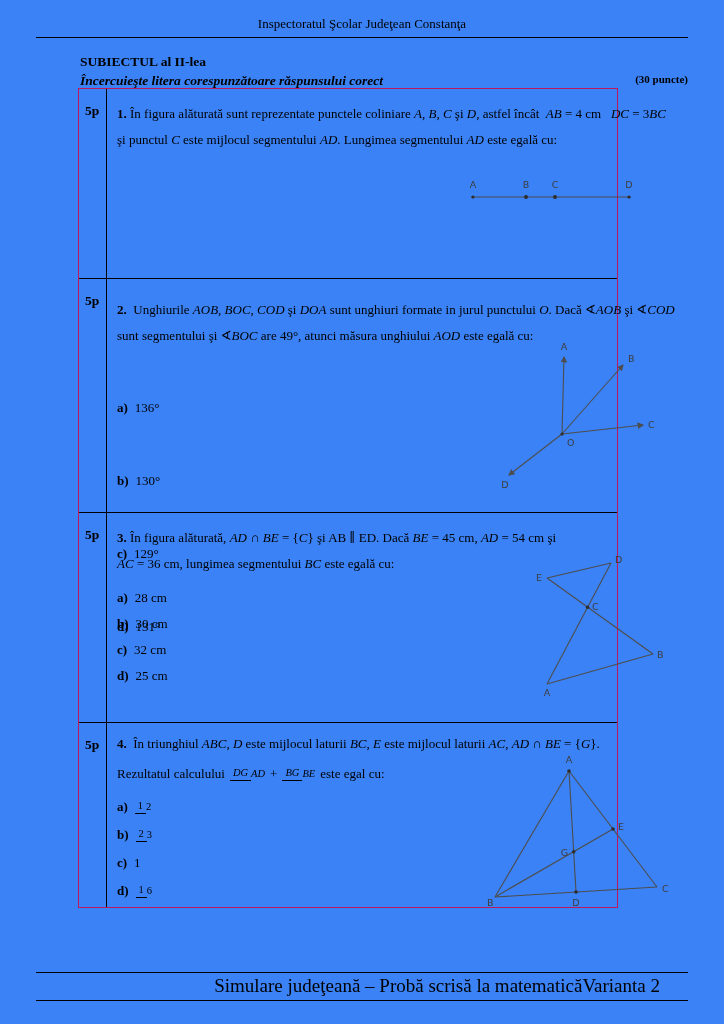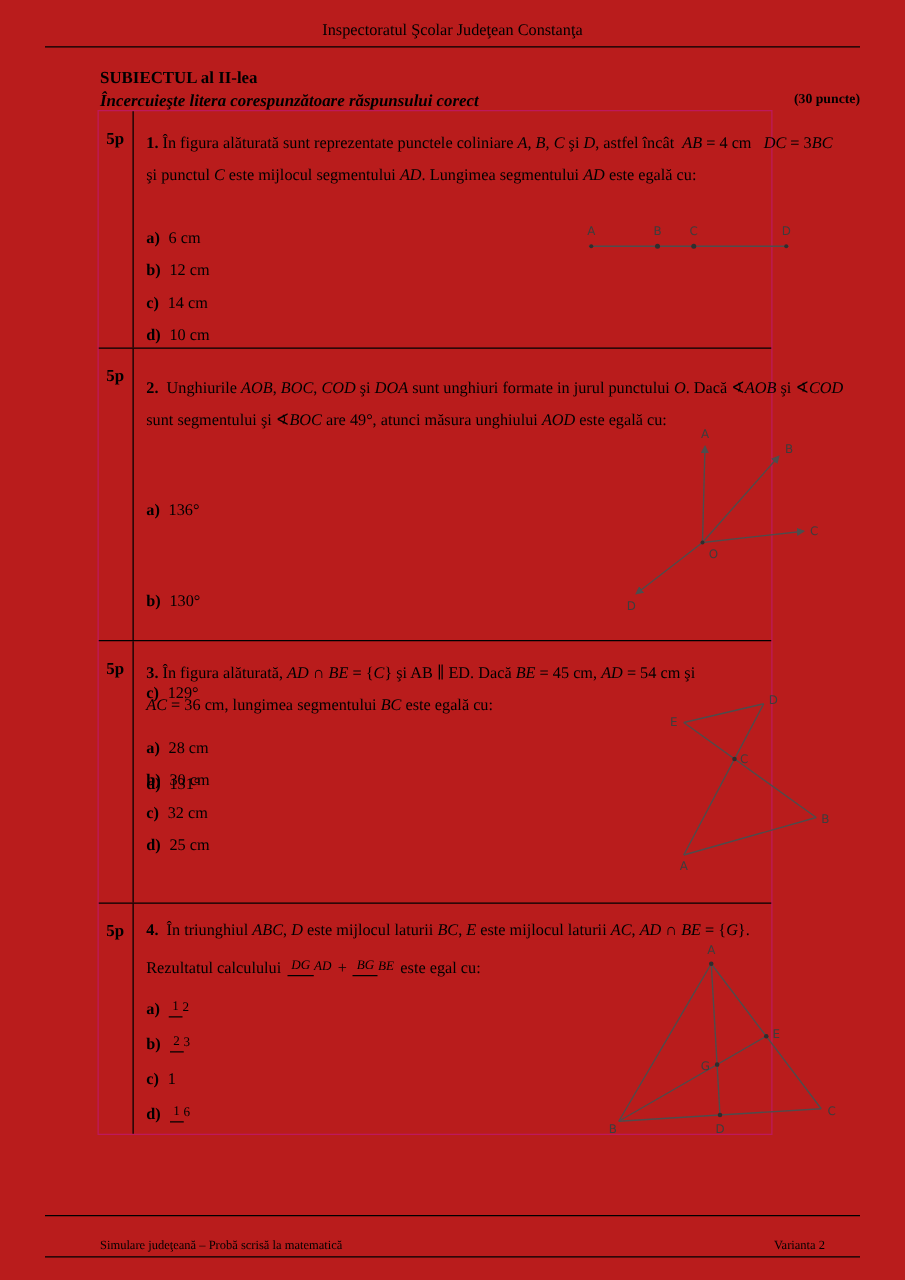--- a/index.html
+++ b/index.html
@@ -2,21 +2,21 @@
 <html><head>
 <meta charset="utf-8">
 <style>
   * { margin:0; padding:0; box-sizing:border-box; }
   html, body { background:#ffffff; }
   body {
     width:724px; height:1024px;
     font-family:"Liberation Serif","DejaVu Serif",serif;
     color:#000; font-size:13px;
   }
-  .page { position:relative; width:724px; height:1024px; background:#b91c1c; overflow:hidden; }
+  .page { position:relative; width:724px; height:1024px; background:#3b82f6; overflow:hidden; }
 
   
   .doc-header {
     position:absolute; top:16px; left:36px; right:36px;
     text-align:center; font-size:13px; padding-bottom:5px;
     border-bottom:1px solid #000;
   }
 
   
   .subject-block { position:absolute; top:54px; left:80px; right:36px; }
@@ -71,22 +71,22 @@
   .fig circle { fill:#2e2e2e; stroke:none; }
   .fig text {
     font-family:"DejaVu Sans","Liberation Sans",sans-serif;
     font-size:9.5px; fill:#3d3d3d;
   }
 
   
   .doc-footer {
     position:absolute; top:972px; left:36px; right:36px;
     border-top:1px solid #000; border-bottom:1px solid #000;
-    display:flex; justify-content:space-between;
-    padding:18px 28px 3px 44px; font-size:10px;
+    display:flex; justify-content:flex-end;
+    padding:2px 28px 3px 44px; font-size:19px;
   }
 </style>
 </head>
 <body>
 
 <div class="page">
 
   <div class="doc-header">
     <span>Inspectoratul Şcolar Judeţean Constanţa</span>
   </div>
@@ -99,26 +99,20 @@
     </div>
   </div>
 
   <div class="exam-table">
 
     <div class="q-row r1">
       <div class="points-cell">5p</div>
       <div class="q-content">
         <div class="q-line"><span class="bd">1. </span><span>În figura alăturată sunt reprezentate punctele coliniare </span><span class="it">A, B, C</span><span> şi </span><span class="it">D</span><span>, astfel încât &nbsp;</span><span class="it">AB</span><span> = 4 cm &nbsp;&nbsp;</span><span class="it">DC</span><span> = 3</span><span class="it">BC</span></div>
         <div class="q-line"><span>şi punctul </span><span class="it">C</span><span> este mijlocul segmentului </span><span class="it">AD</span><span>. Lungimea segmentului </span><span class="it">AD</span><span> este egală cu:</span></div>
-        <div class="opts opts-q1">
-          <div class="opt"><span class="opt-label">a)</span><span>6 cm</span></div>
-          <div class="opt"><span class="opt-label">b)</span><span>12 cm</span></div>
-          <div class="opt"><span class="opt-label">c)</span><span>14 cm</span></div>
-          <div class="opt"><span class="opt-label">d)</span><span>10 cm</span></div>
-        </div>
         <svg class="fig" style="top:88px;left:358px" width="172" height="28" viewBox="0 0 172 28">
           <line x1="6" y1="20" x2="166" y2="20"></line>
           <circle cx="8" cy="20" r="1.6"></circle>
           <circle cx="61" cy="20" r="2"></circle>
           <circle cx="90" cy="20" r="2"></circle>
           <circle cx="164" cy="20" r="1.6"></circle>
           <text x="8" y="11" text-anchor="middle">A</text>
           <text x="61" y="11" text-anchor="middle">B</text>
           <text x="90" y="11" text-anchor="middle">C</text>
           <text x="164" y="11" text-anchor="middle">D</text>

